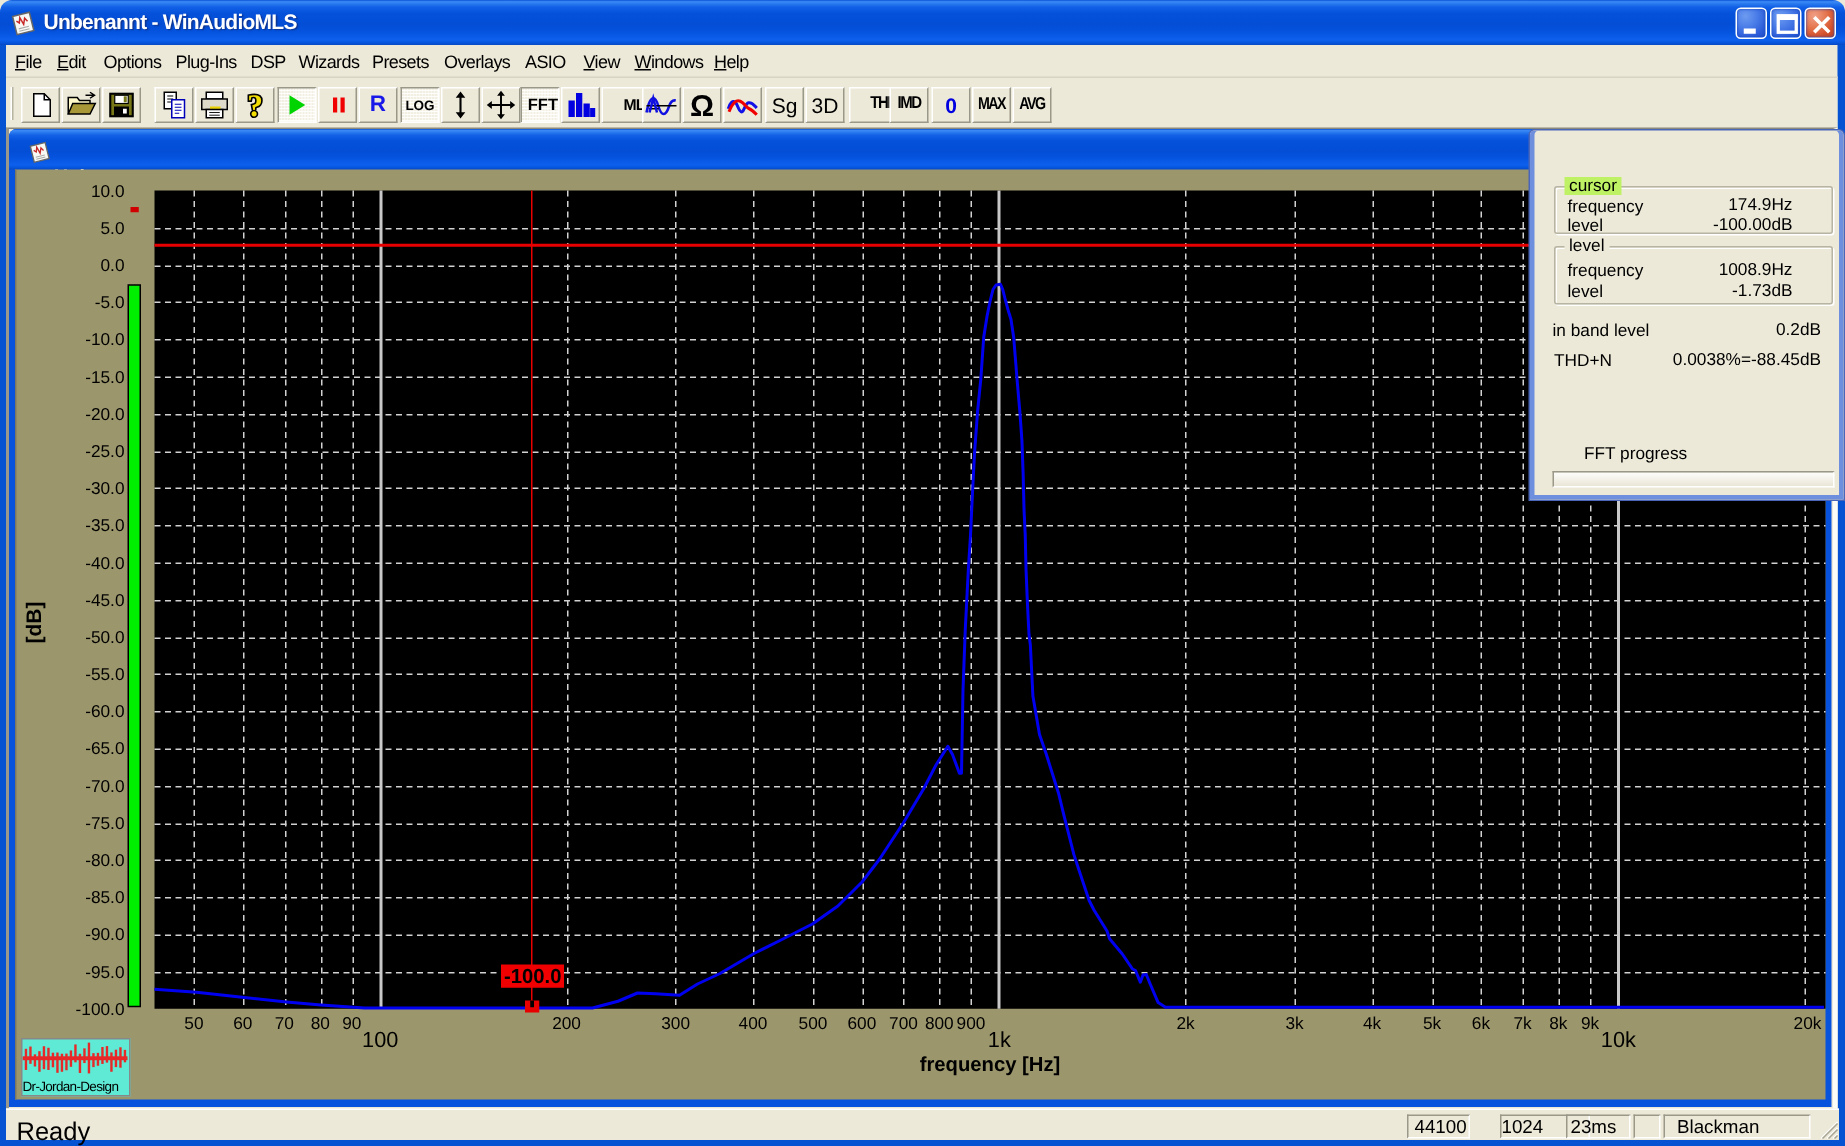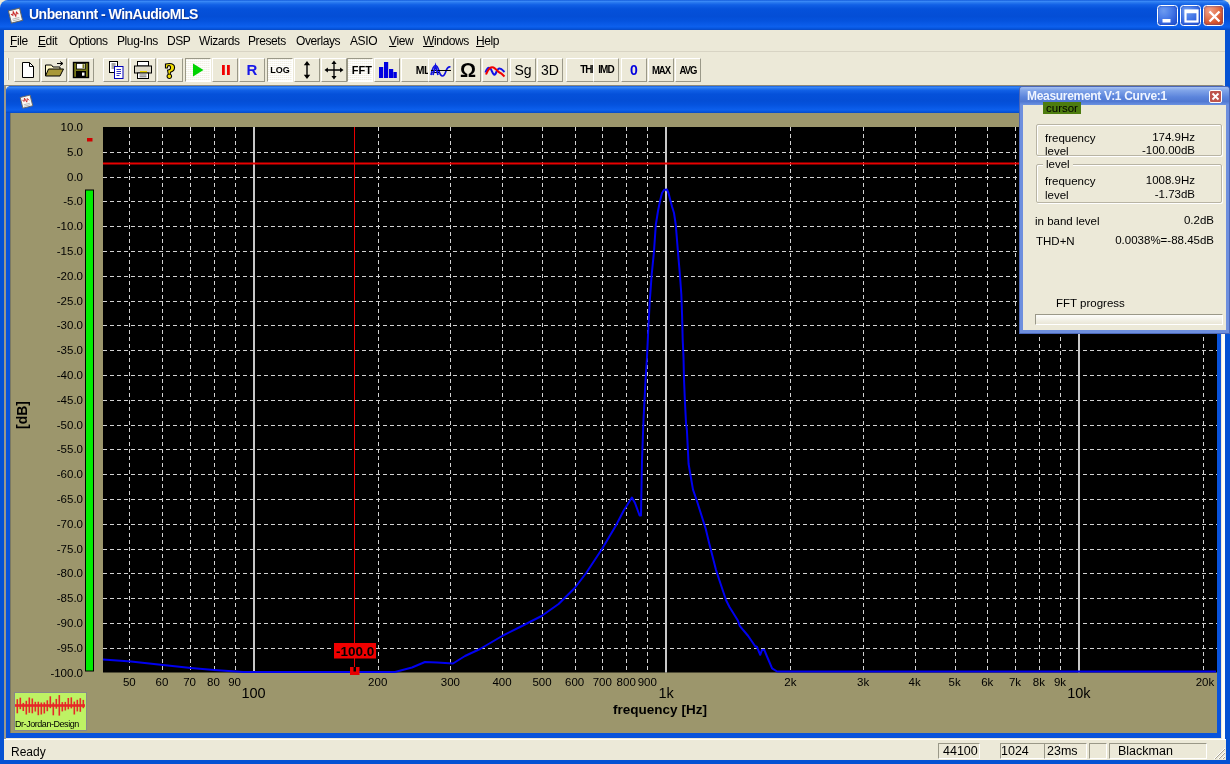--- a/index.html
+++ b/index.html
@@ -306,21 +306,21 @@
 <text x="987.3" y="686" font-size="11.5" fill="#000" text-anchor="middle">6k</text>
 <text x="1015.0" y="686" font-size="11.5" fill="#000" text-anchor="middle">7k</text>
 <text x="1038.9" y="686" font-size="11.5" fill="#000" text-anchor="middle">8k</text>
 <text x="1060.0" y="686" font-size="11.5" fill="#000" text-anchor="middle">9k</text>
 <text x="1205" y="686" font-size="11.5" fill="#000" text-anchor="middle">20k</text>
 <text x="253.5" y="698" font-size="14.5" fill="#000" text-anchor="middle">100</text>
 <text x="666.2" y="698" font-size="14.5" fill="#000" text-anchor="middle">1k</text>
 <text x="1078.9" y="698" font-size="14.5" fill="#000" text-anchor="middle">10k</text>
 <text x="660" y="714" font-size="13.5" font-weight="bold" fill="#000" text-anchor="middle">frequency [Hz]</text>
 </svg>
-<div class="abs" style="left:14px;top:692px;width:73px;height:39px;background:#bef264;border:1px solid #888">
+<div class="abs" style="left:14px;top:692px;width:73px;height:39px;background:#5eead4;border:1px solid #888">
 <svg style="display:block" width="71" height="26" viewBox="0 0 71 26">
       <rect x="1.5" y="6.2" width="1.6" height="14.1" fill="#E62828"></rect>
       <rect x="4.5" y="4.7" width="1.6" height="11.5" fill="#E62828"></rect>
       <rect x="7.5" y="9.9" width="1.6" height="8.1" fill="#E62828"></rect>
       <rect x="10.5" y="7.8" width="1.6" height="13.7" fill="#E62828"></rect>
       <rect x="13.5" y="4.5" width="1.6" height="15.3" fill="#E62828"></rect>
       <rect x="16.5" y="5.5" width="1.6" height="14.8" fill="#E62828"></rect>
       <rect x="19.5" y="8.8" width="1.6" height="9.7" fill="#E62828"></rect>
       <rect x="22.5" y="8.7" width="1.6" height="13.5" fill="#E62828"></rect>
       <rect x="25.5" y="9.5" width="1.6" height="12.0" fill="#E62828"></rect>
@@ -336,43 +336,35 @@
       <rect x="55.5" y="4.4" width="1.6" height="11.0" fill="#E62828"></rect>
       <rect x="58.5" y="8.6" width="1.6" height="12.9" fill="#E62828"></rect>
       <rect x="61.5" y="6.8" width="1.6" height="11.6" fill="#E62828"></rect>
       <rect x="64.5" y="5.2" width="1.6" height="13.6" fill="#E62828"></rect>
       <rect x="67.5" y="6.9" width="1.6" height="8.3" fill="#E62828"></rect>
       <rect x="0" y="11.2" width="70" height="2.6" fill="#E62828"></rect>
     </svg>
 <div style="font-size:9px;color:#000;line-height:10px;text-align:left;letter-spacing:-0.45px;white-space:nowrap">Dr-Jordan-Design</div>
   </div>
 <div class="abs" style="left:4px;top:739px;width:1222px;height:21px;background:#ECE9D8;border-top:1px solid #fff">
-    <span class="abs" style="left:7px;top:5px;font-size:12px">Ready</span>
+    <span class="abs" style="left:7px;top:5px;font-size:17px">Ready</span>
     <div class="abs sfld" style="left:934px;width:42px;text-align:left;padding-left:4px">44100</div>
     <div class="abs sfld" style="left:996px;width:60px;text-align:left;padding-right:4px">1024</div>
     <div class="abs sfld" style="left:1040px;width:43px;text-align:left;padding-left:2px">23ms</div>
     <div class="abs sfld" style="left:1085px;width:18px;text-align:left;padding-left:4px"></div>
     <div class="abs sfld" style="left:1105px;width:98px;text-align:left;padding-left:8px">Blackman</div>
     <svg class="abs" style="left:1209px;top:7px" width="13" height="13">
       <path d="M12 1L1 12M12 5L5 12M12 9l-3 3" stroke="#fff" stroke-width="1"></path>
       <path d="M12 2L2 12M12 6L6 12M12 10l-2 2" stroke="#A9A494" stroke-width="1"></path>
     </svg>
   </div>
 
 <div class="abs" style="left:1020px;top:87px;width:209px;height:246px;background:#ECE9D8;border-radius:3px 3px 0 0;box-shadow:inset 3px 0 0 #6E8FDE, inset -3px 0 0 #6E8FDE, inset 0 -3px 0 #6E8FDE, 0 0 0 1px #4A66B8">
-<div class="abs" style="left:0;top:0;width:209px;height:18px;background:linear-gradient(180deg,#A5C1F1 0%,#7FA3E8 20%,#5C85DC 55%,#5078D2 80%,#6B92E2 100%);border-radius:3px 3px 0 0;">
-<span style="position:absolute;left:7px;top:2px;font-size:12px;font-weight:bold;color:#F0F5FF;letter-spacing:-0.3px">Measurement V:1 Curve:1</span>
-<div style="position:absolute;right:7px;top:3px;width:13px;height:13px;background:#BE544C;border:1px solid #fff;border-radius:2px;display:flex;align-items:center;justify-content:center;line-height:0">
-        <svg width="9" height="9" viewBox="0 0 9 9">
-          <path d="M1.5 1.5l6 6M7.5 1.5l-6 6" stroke="#fff" stroke-width="1.9"></path>
-        </svg>
-      </div>
-</div>
 <div class="abs gbox" style="left:16px;top:37px;width:186px;height:32px"></div>
-<span class="abs mlab" style="left:23px;top:15px;background:#4d7c0f;padding:0 3px">cursor</span>
+<span class="abs mlab" style="left:23px;top:31px;background:#bef264;padding:0 3px">cursor</span>
 <span class="abs mlab" style="left:25px;top:44.5px">frequency</span>
     <span class="abs mval" style="right:34px;top:43.5px">174.9Hz</span>
 <span class="abs mlab" style="left:25px;top:57.5px">level</span>
     <span class="abs mval" style="right:34px;top:56.5px">-100.00dB</span>
 <div class="abs gbox" style="left:16px;top:77px;width:186px;height:39px"></div>
 <span class="abs mlab" style="left:23px;top:71px;background:#ECE9D8;padding:0 3px">level</span>
 <span class="abs mlab" style="left:25px;top:88px">frequency</span>
     <span class="abs mval" style="right:34px;top:87px">1008.9Hz</span>
 <span class="abs mlab" style="left:25px;top:101.5px">level</span>
     <span class="abs mval" style="right:34px;top:100.5px">-1.73dB</span>

